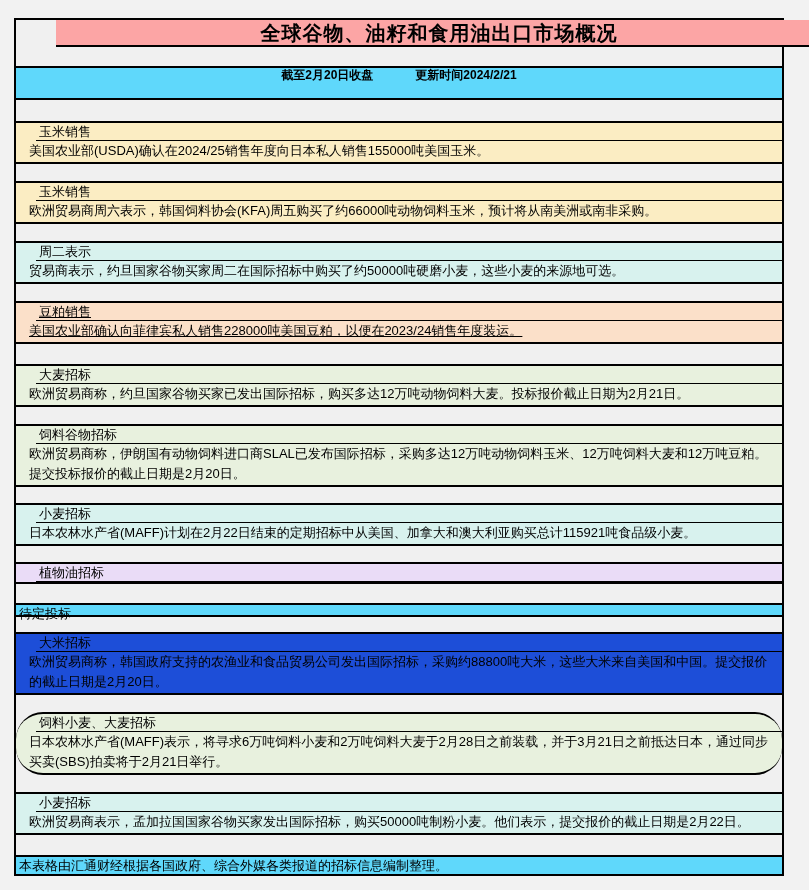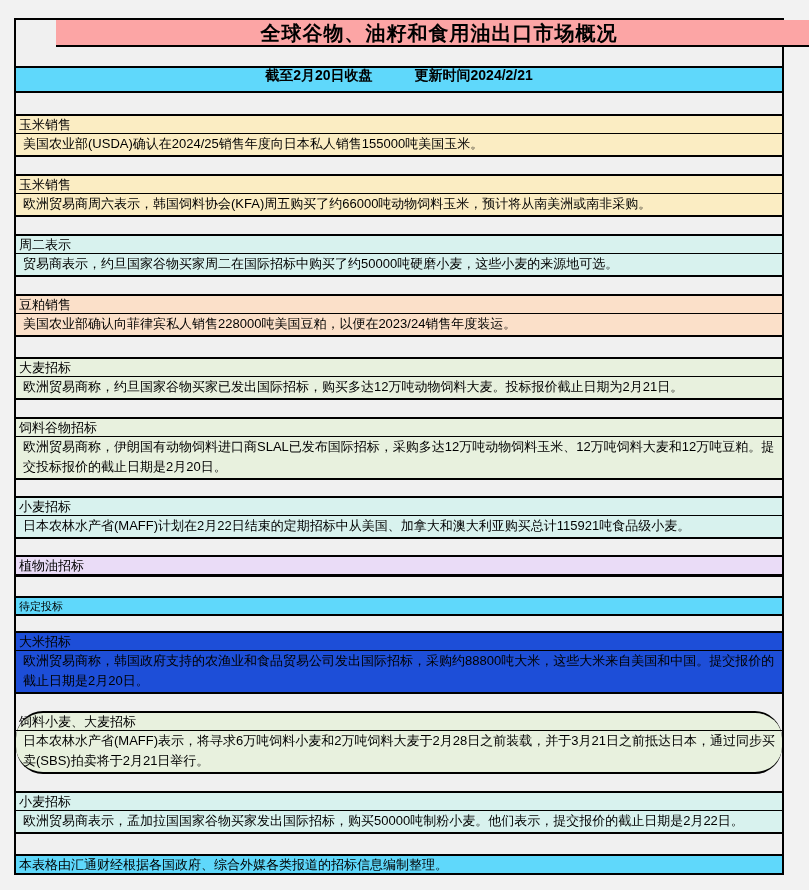--- a/index.html
+++ b/index.html
@@ -22,50 +22,51 @@
     height: 27px;
     border-bottom: 2px solid #000;
     text-align: center;
     font-family: "Liberation Serif", serif;
     font-weight: bold;
     font-size: 20px;
     line-height: 26px;
     letter-spacing: 1px;
   }
   .info-row {
-    height: 27px;
+    height: 34px;
     border-top: 2px solid #000;
     border-bottom: 2px solid #000;
     text-align: center;
     font-weight: bold;
-    font-size: 14px;
+    font-size: 12px;
     line-height: 14px;
   }
   .info-gap-inline { display: inline-block; width: 42px; }
   .section {
     border-top: 2px solid #000;
     border-bottom: 2px solid #000;
   }
   .sec-header {
     height: 18px;
     line-height: 17px;
     font-size: 13px;
     padding-left: 3px;
     border-bottom: 1px solid #000;
+    margin-left: 20px;
   }
   .sec-body {
     font-size: 13px;
     line-height: 20px;
-    padding: 0 3px 1px 7px;
+    padding: 0 3px 1px 13px;
     min-height: 20px;
   }
   .divider-row {
-    height: 20px;
+    height: 14px;
     line-height: 17px;
-    font-size: 11px;
+    font-size: 13px;
     padding-left: 3px;
     border-top: 2px solid #000;
     border-bottom: 2px solid #000;
   }
   .footer-row {
     height: 19px;
     line-height: 18px;
     font-size: 13px;
     padding-left: 3px;
     border-top: 2px solid #000;
@@ -99,21 +100,21 @@
     <div class="sec-body">欧洲贸易商周六表示，韩国饲料协会(KFA)周五购买了约66000吨动物饲料玉米，预计将从南美洲或南非采购。</div>
   </div>
   <div class="gap17"></div>
 
   <div class="section" style="background: rgb(216, 242, 238);">
     <div class="sec-header">周二表示</div>
     <div class="sec-body">贸易商表示，约旦国家谷物买家周二在国际招标中购买了约50000吨硬磨小麦，这些小麦的来源地可选。</div>
   </div>
   <div class="gap17"></div>
 
-  <div class="section" style="background: rgb(251, 224, 201);">
+  <div class="section" style="background: rgb(251, 224, 201); text-decoration: underline;">
     <div class="sec-header">豆粕销售</div>
     <div class="sec-body">美国农业部确认向菲律宾私人销售228000吨美国豆粕，以便在2023/24销售年度装运。</div>
   </div>
   <div class="gap20"></div>
 
   <div class="section" style="background: rgb(232, 241, 222);">
     <div class="sec-header">大麦招标</div>
     <div class="sec-body">欧洲贸易商称，约旦国家谷物买家已发出国际招标，购买多达12万吨动物饲料大麦。投标报价截止日期为2月21日。</div>
   </div>
   <div class="gap17"></div>

